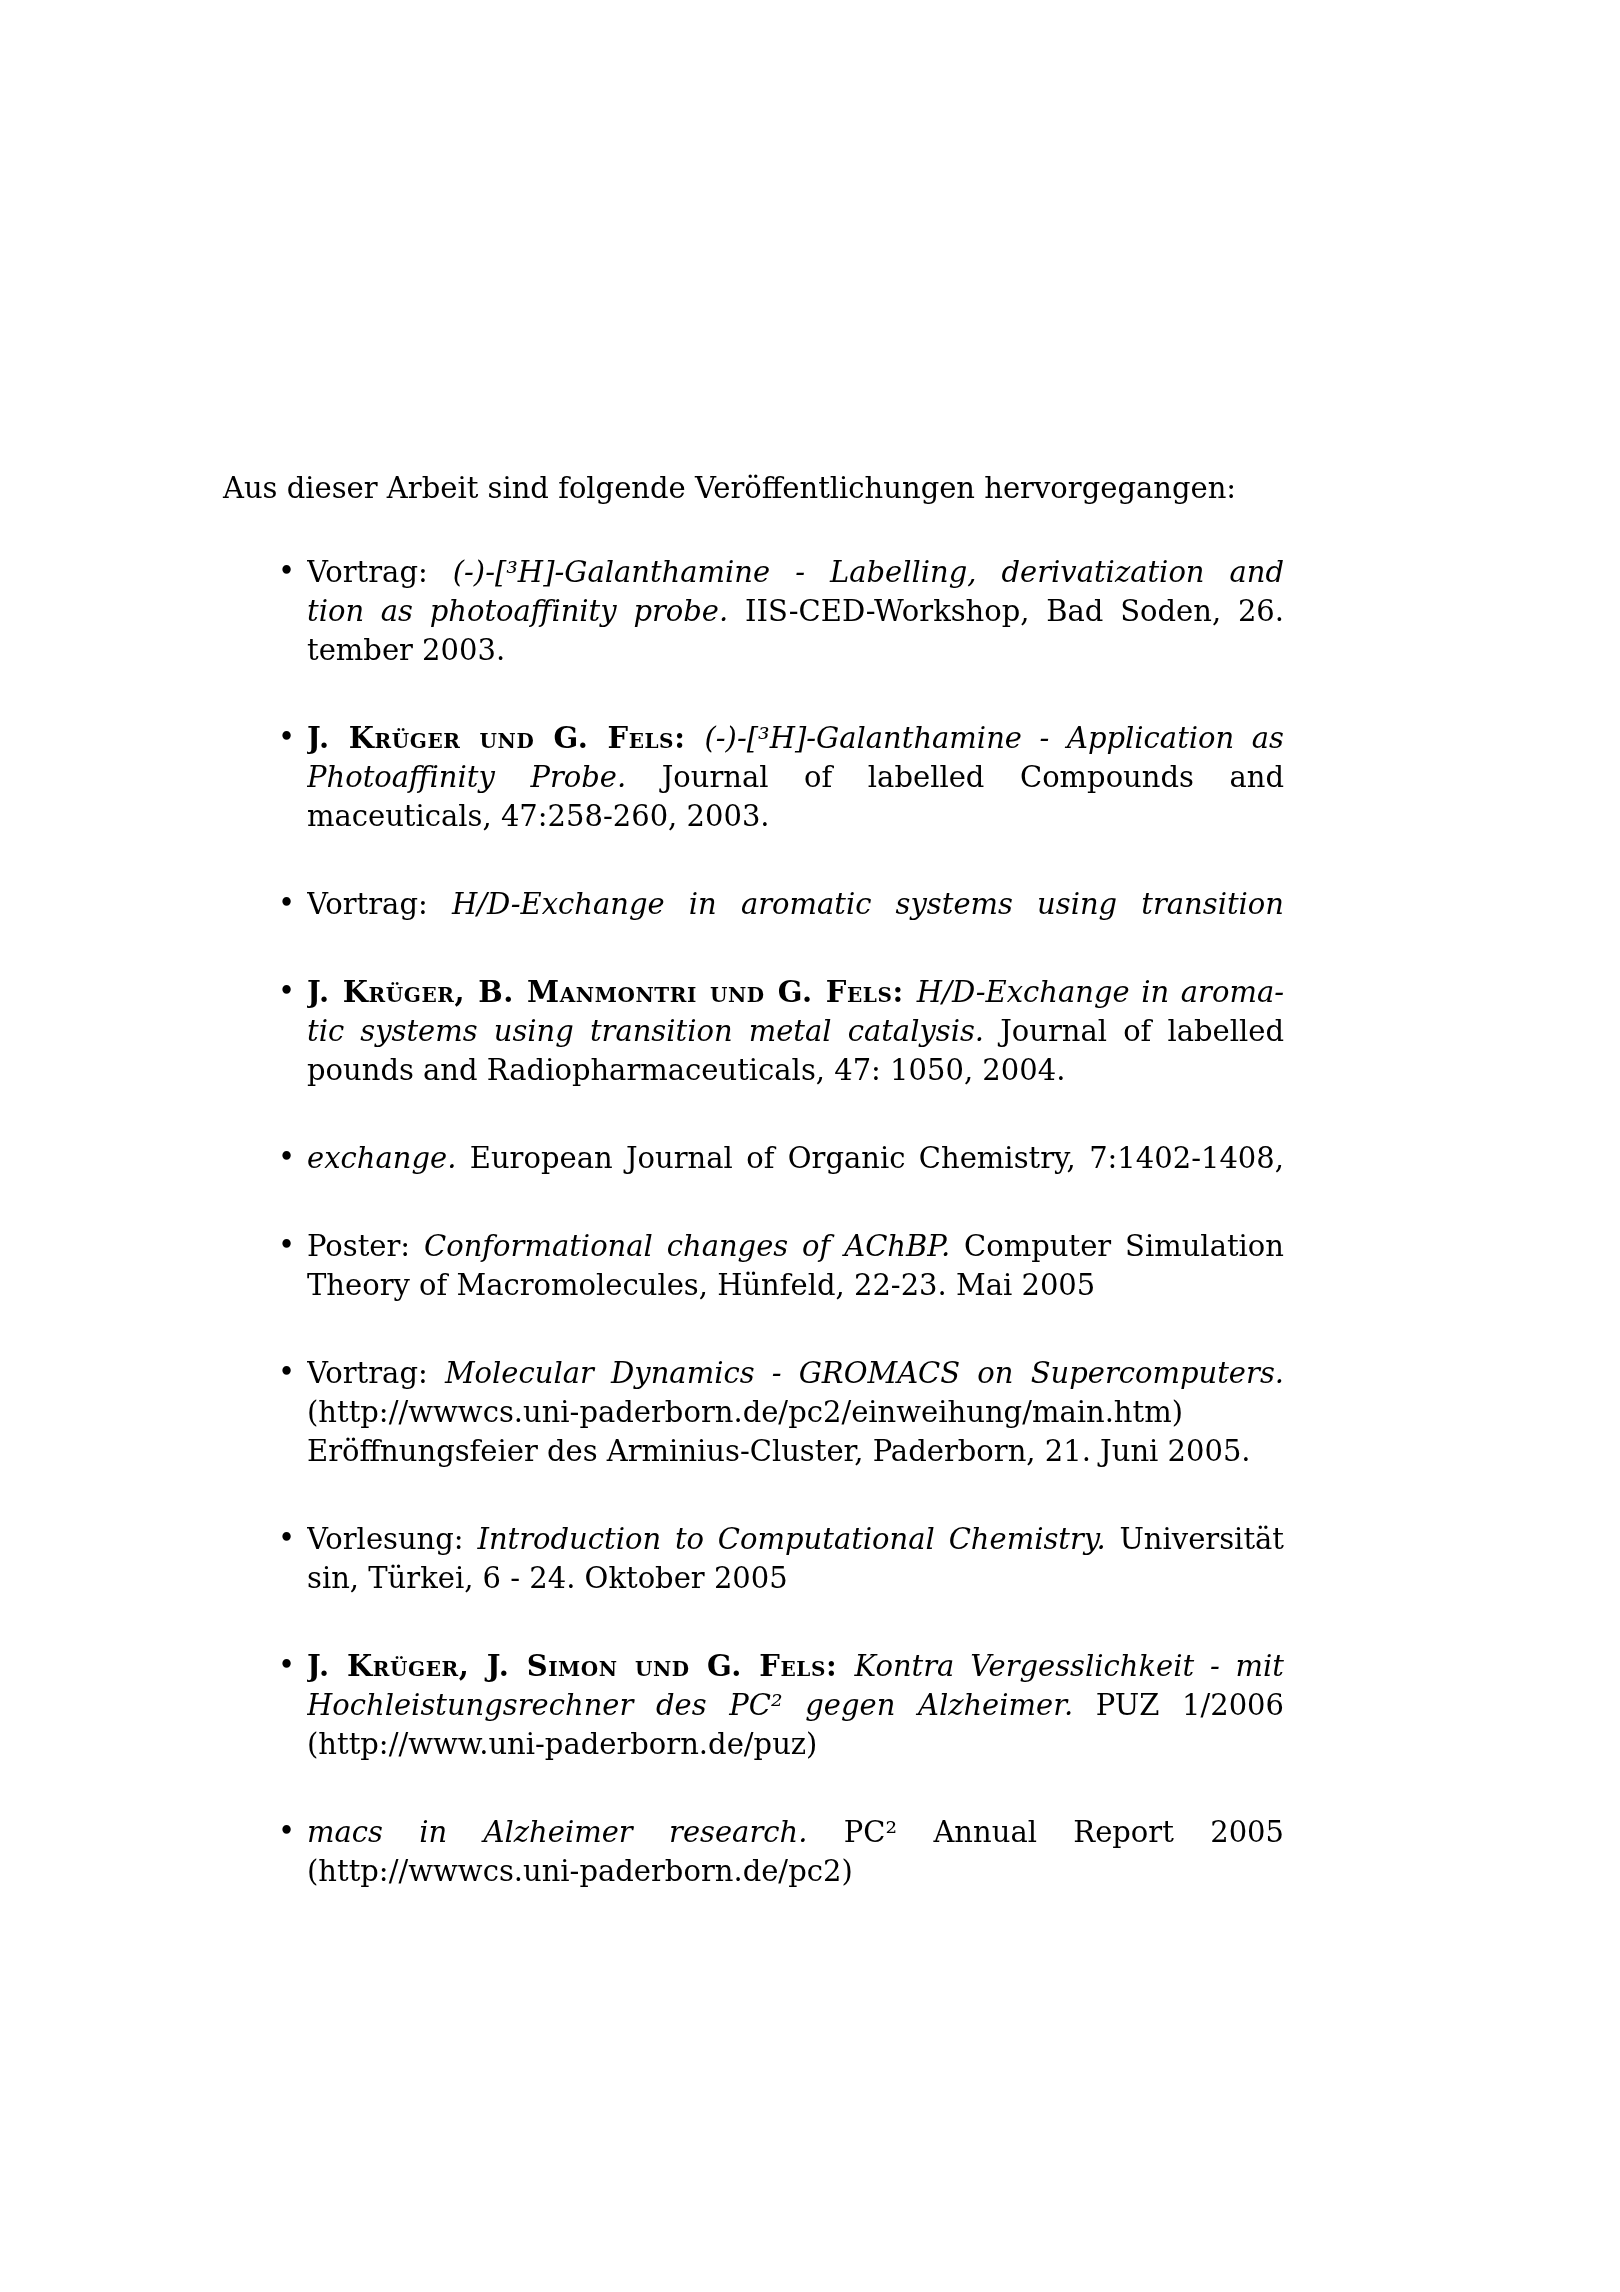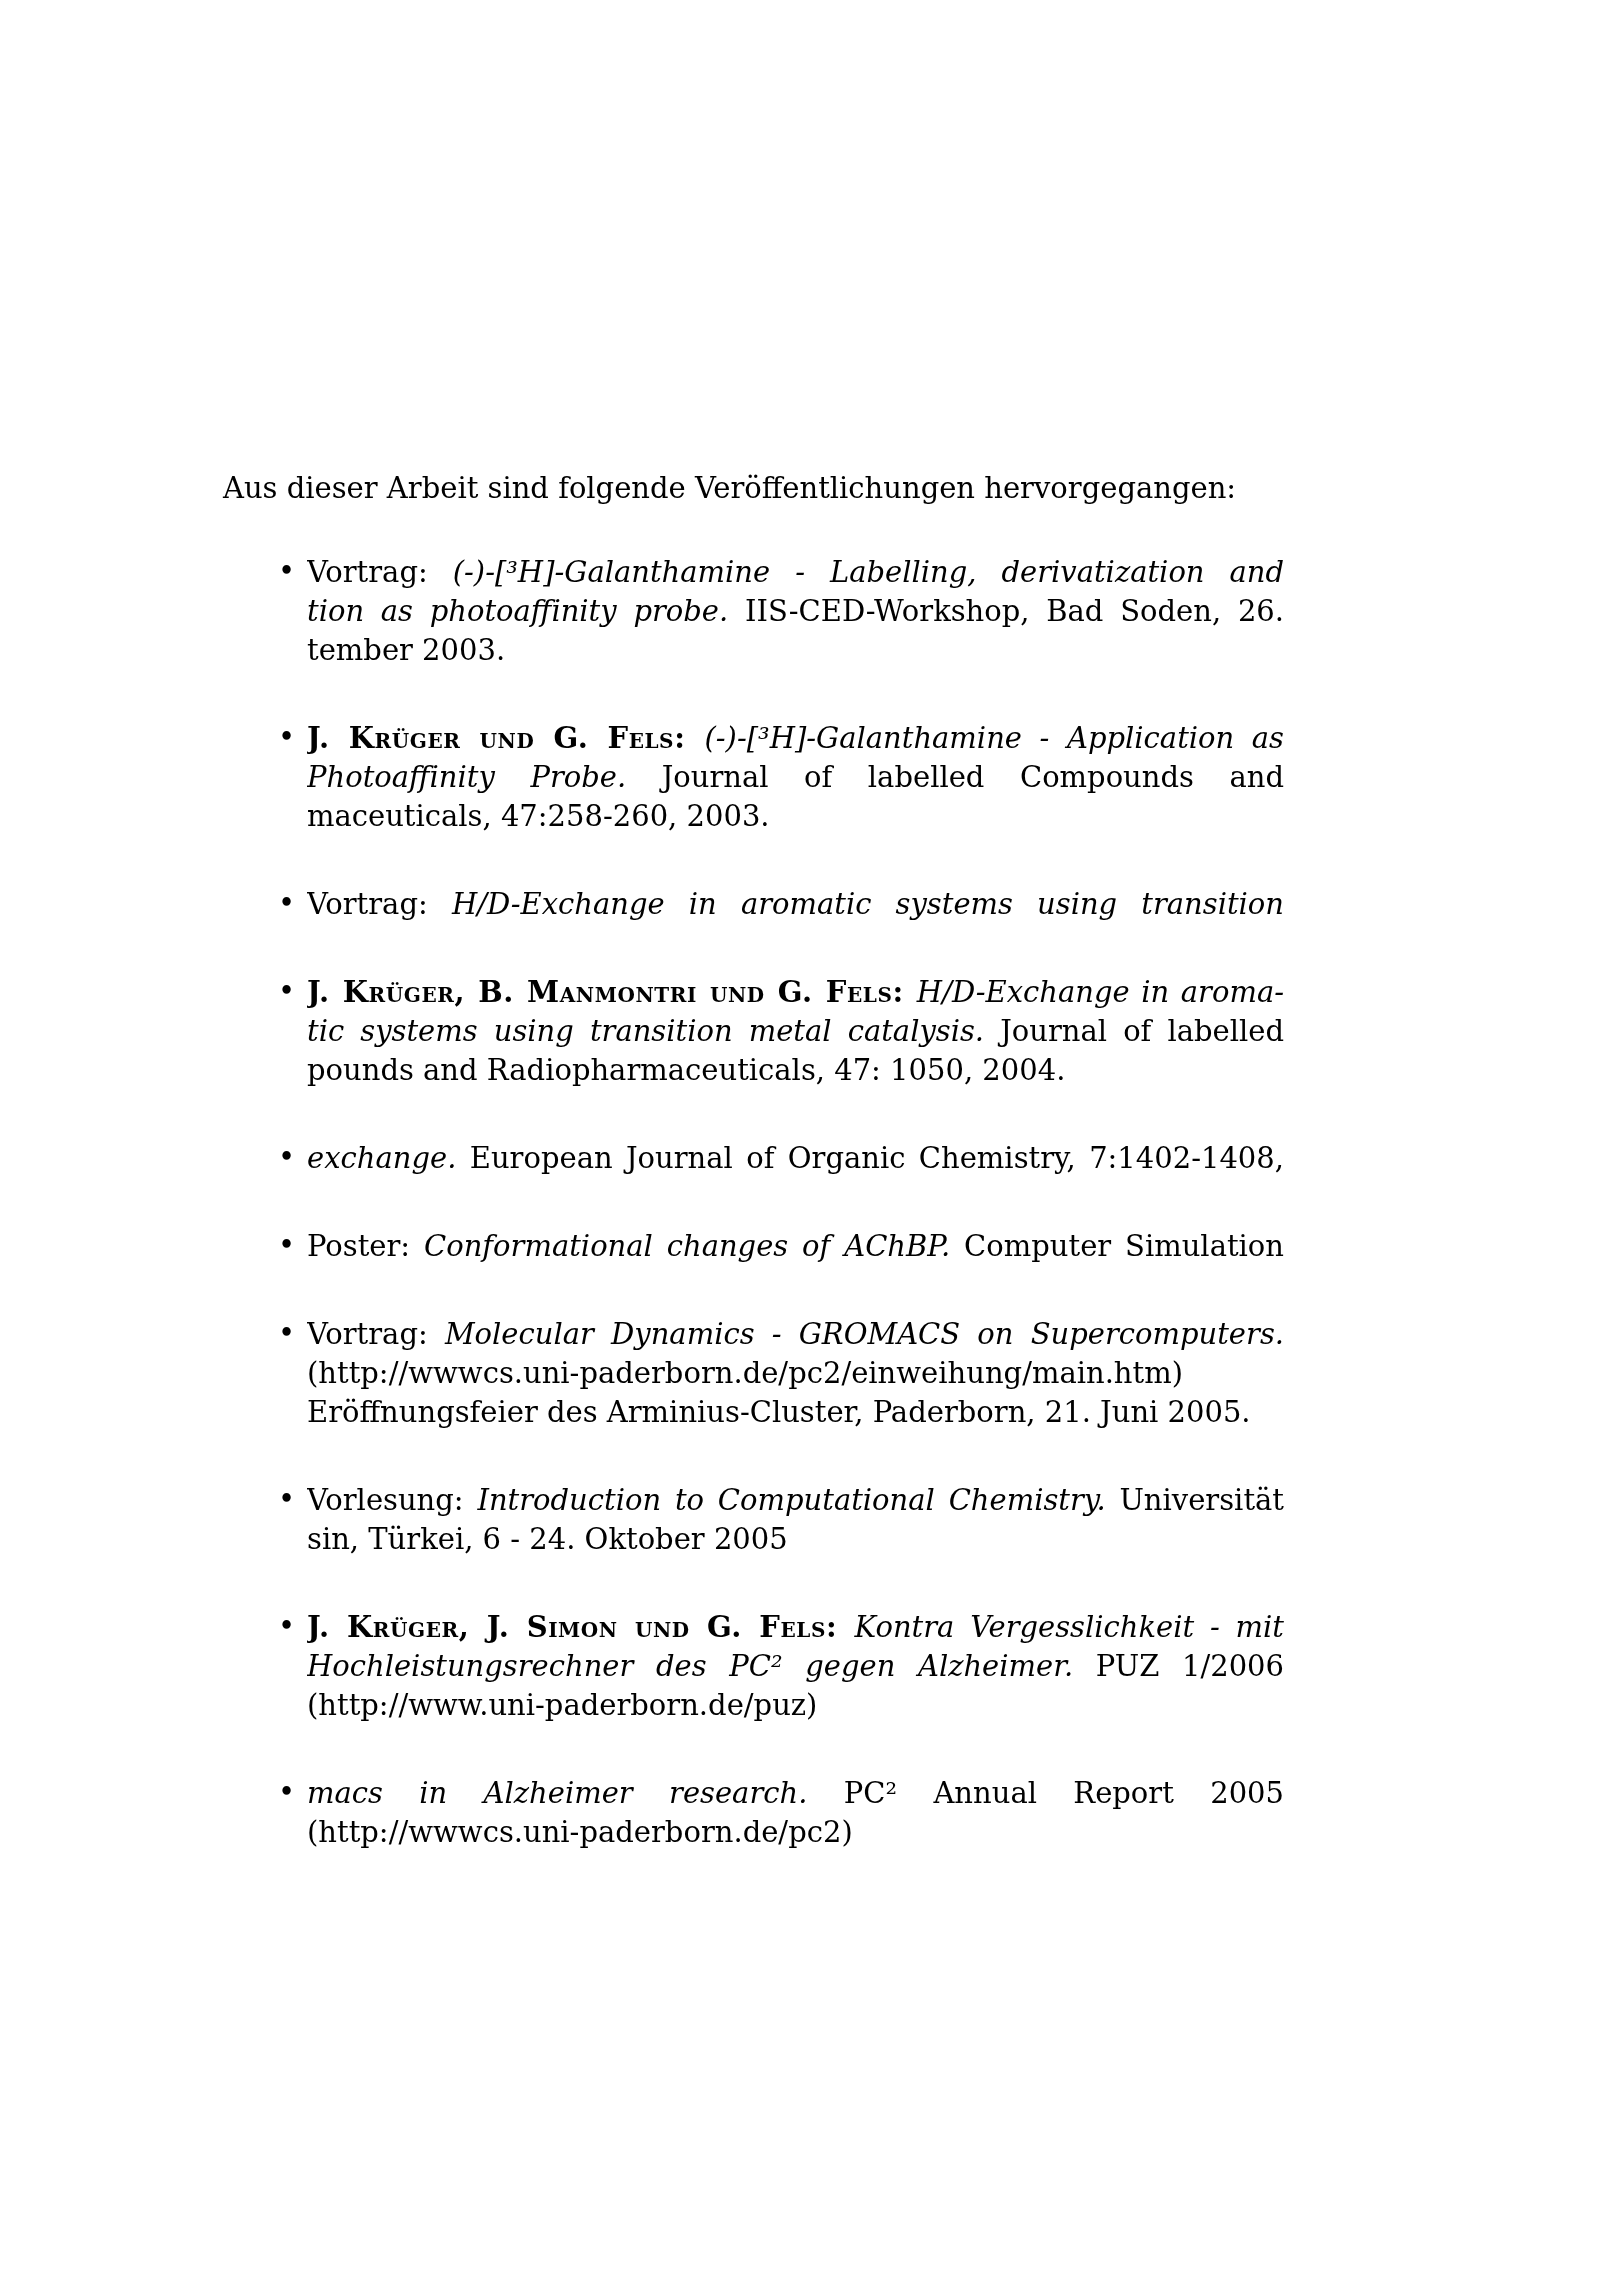--- a/index.html
+++ b/index.html
@@ -102,20 +102,21 @@
         <div class="pub-item">
           <span class="bullet">•</span>
           <div class="pub-body">
             <div class="line last"><span class="s-it">exchange.</span><span class="s-rm"> European Journal of Organic Chemistry, 7:1402-1408, 2005.</span></div>
           </div>
         </div>
         <div class="pub-item">
           <span class="bullet">•</span>
           <div class="pub-body">
             <div class="line"><span class="s-rm">Poster: </span><span class="s-it">Conformational changes of AChBP.</span><span class="s-rm"> Computer Simulation and</span></div>
+            <div class="line last"><span class="s-rm">Theory of Macromolecules, Hünfeld, 22-23. Mai 2005</span></div>
           </div>
         </div>
         <div class="pub-item">
           <span class="bullet">•</span>
           <div class="pub-body">
             <div class="line"><span class="s-rm">Vortrag: </span><span class="s-it">Molecular Dynamics - GROMACS on Supercomputers.</span></div>
             <div class="line"><span class="s-rm">(http://wwwcs.uni-paderborn.de/pc2/einweihung/main.htm)</span></div>
             <div class="line last"><span class="s-rm">Eröffnungsfeier des Arminius-Cluster, Paderborn, 21. Juni 2005.</span></div>
           </div>
         </div>

